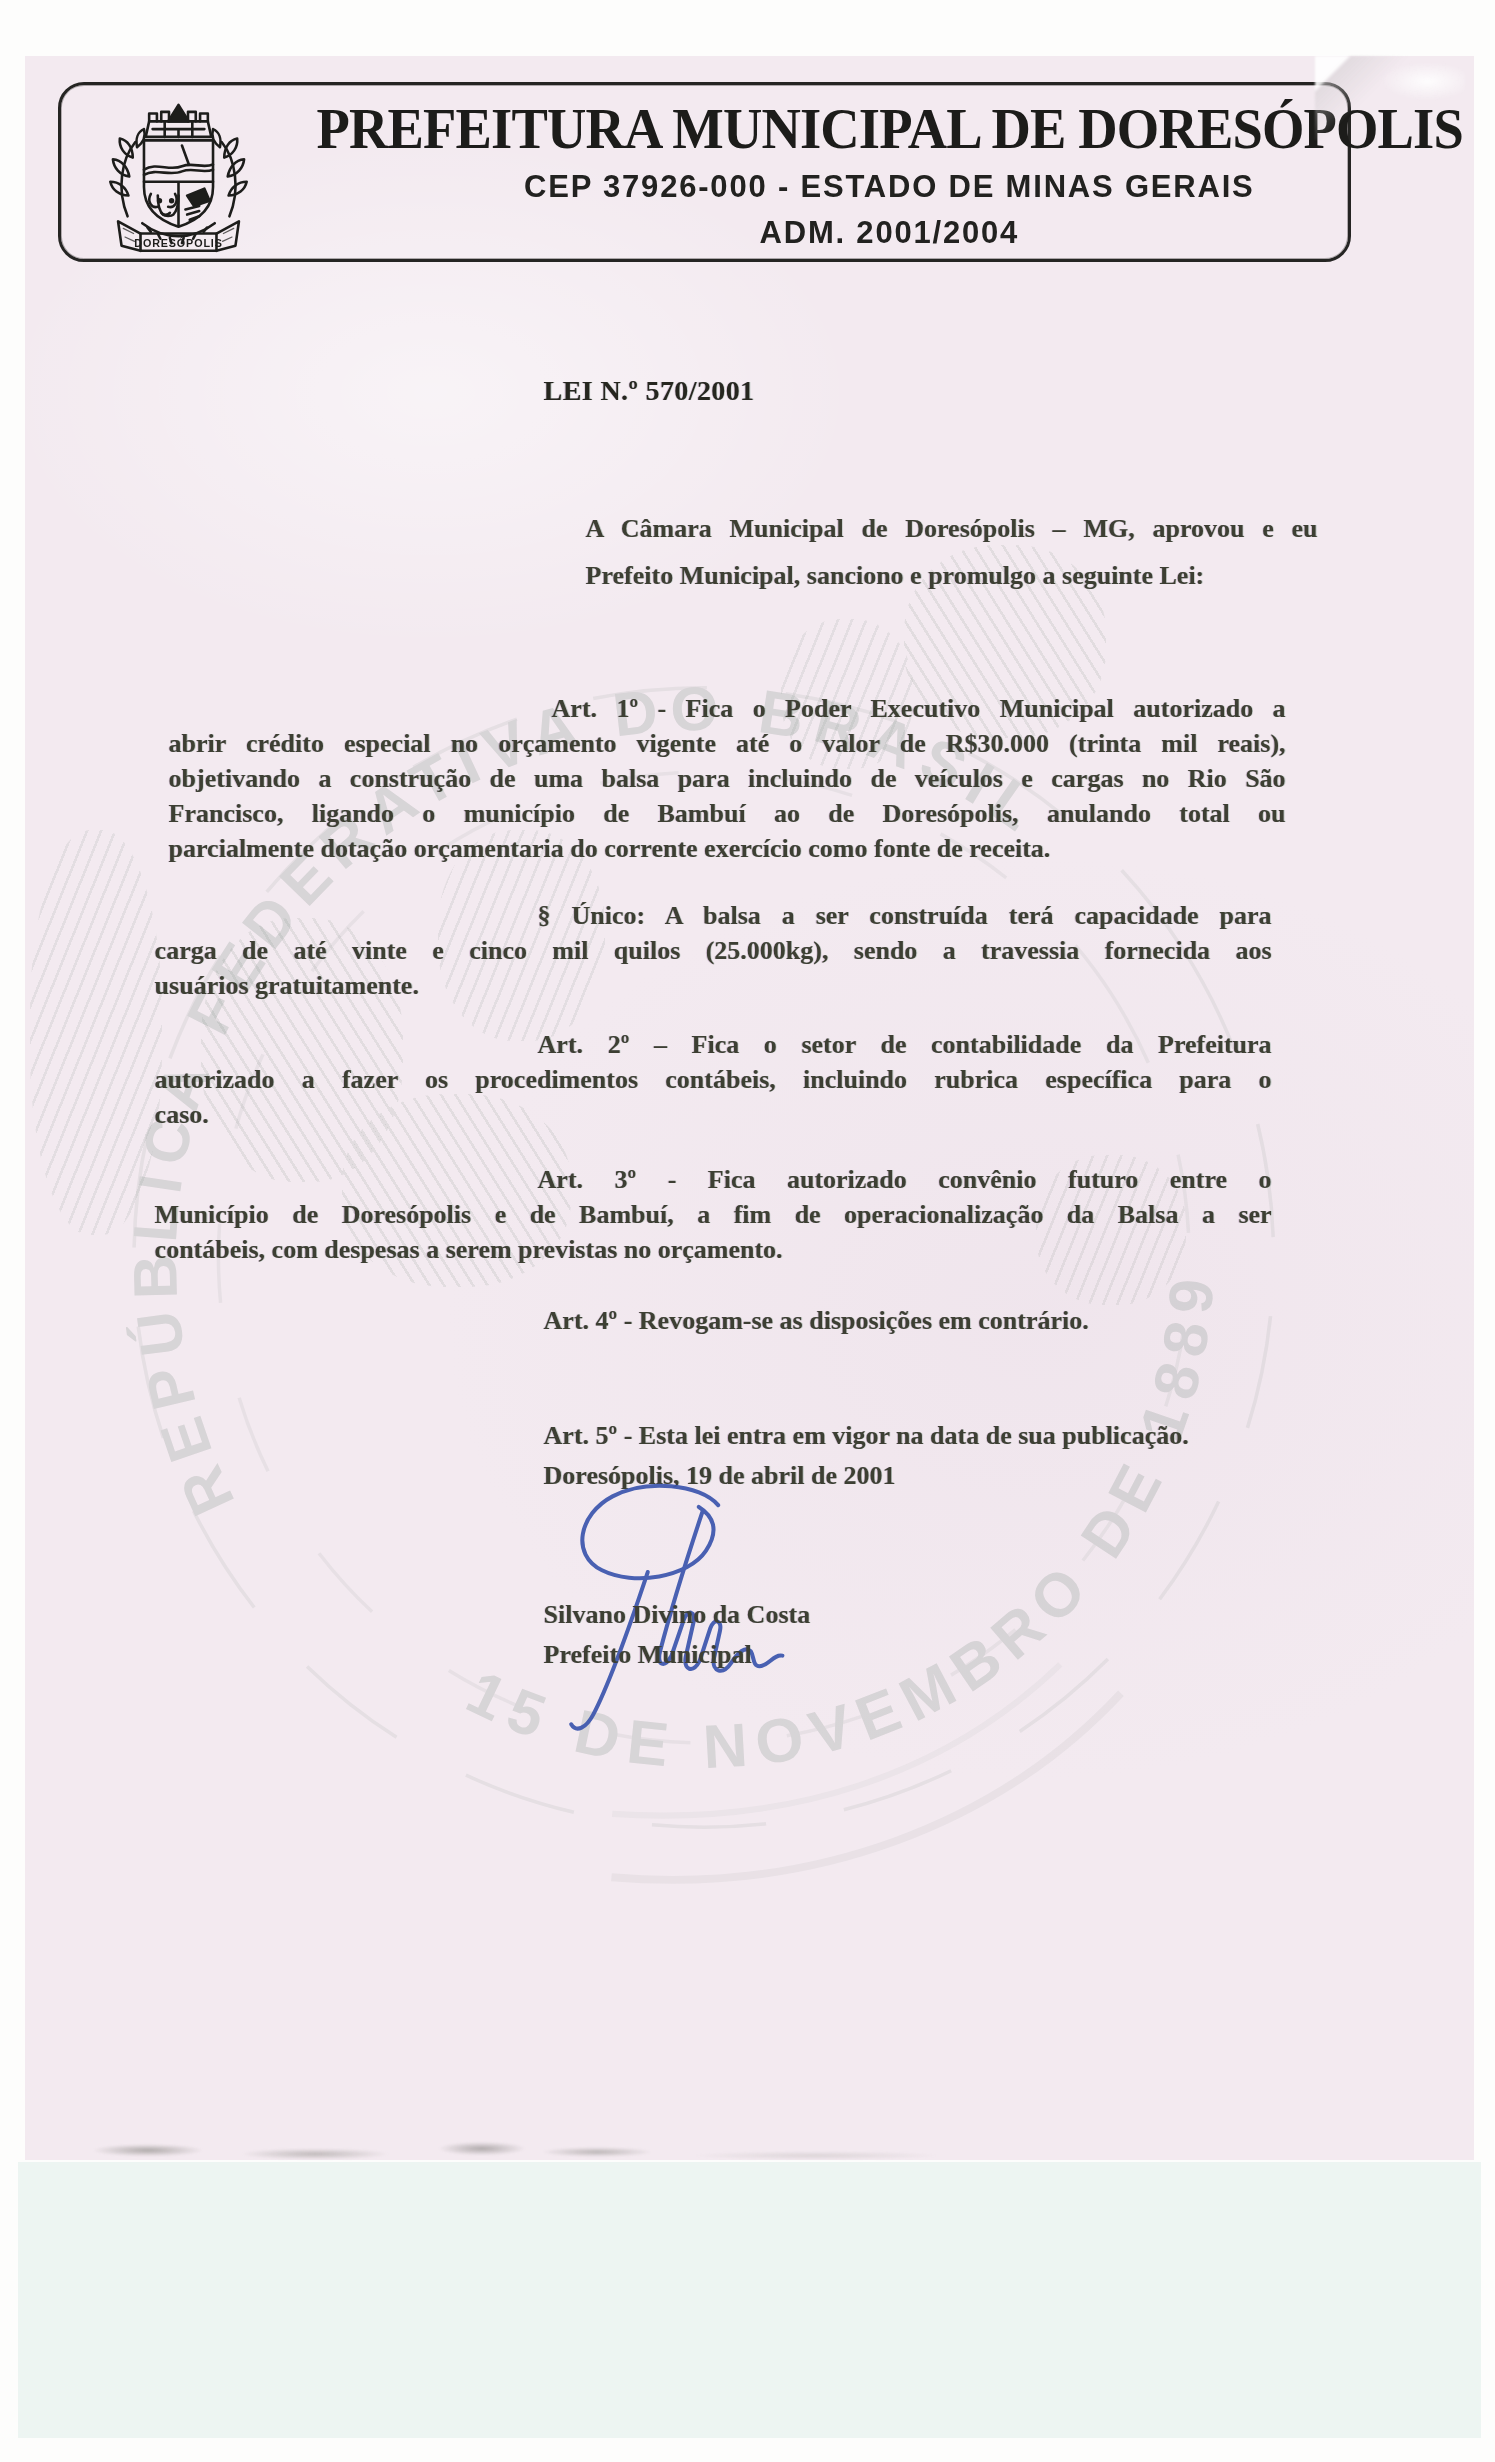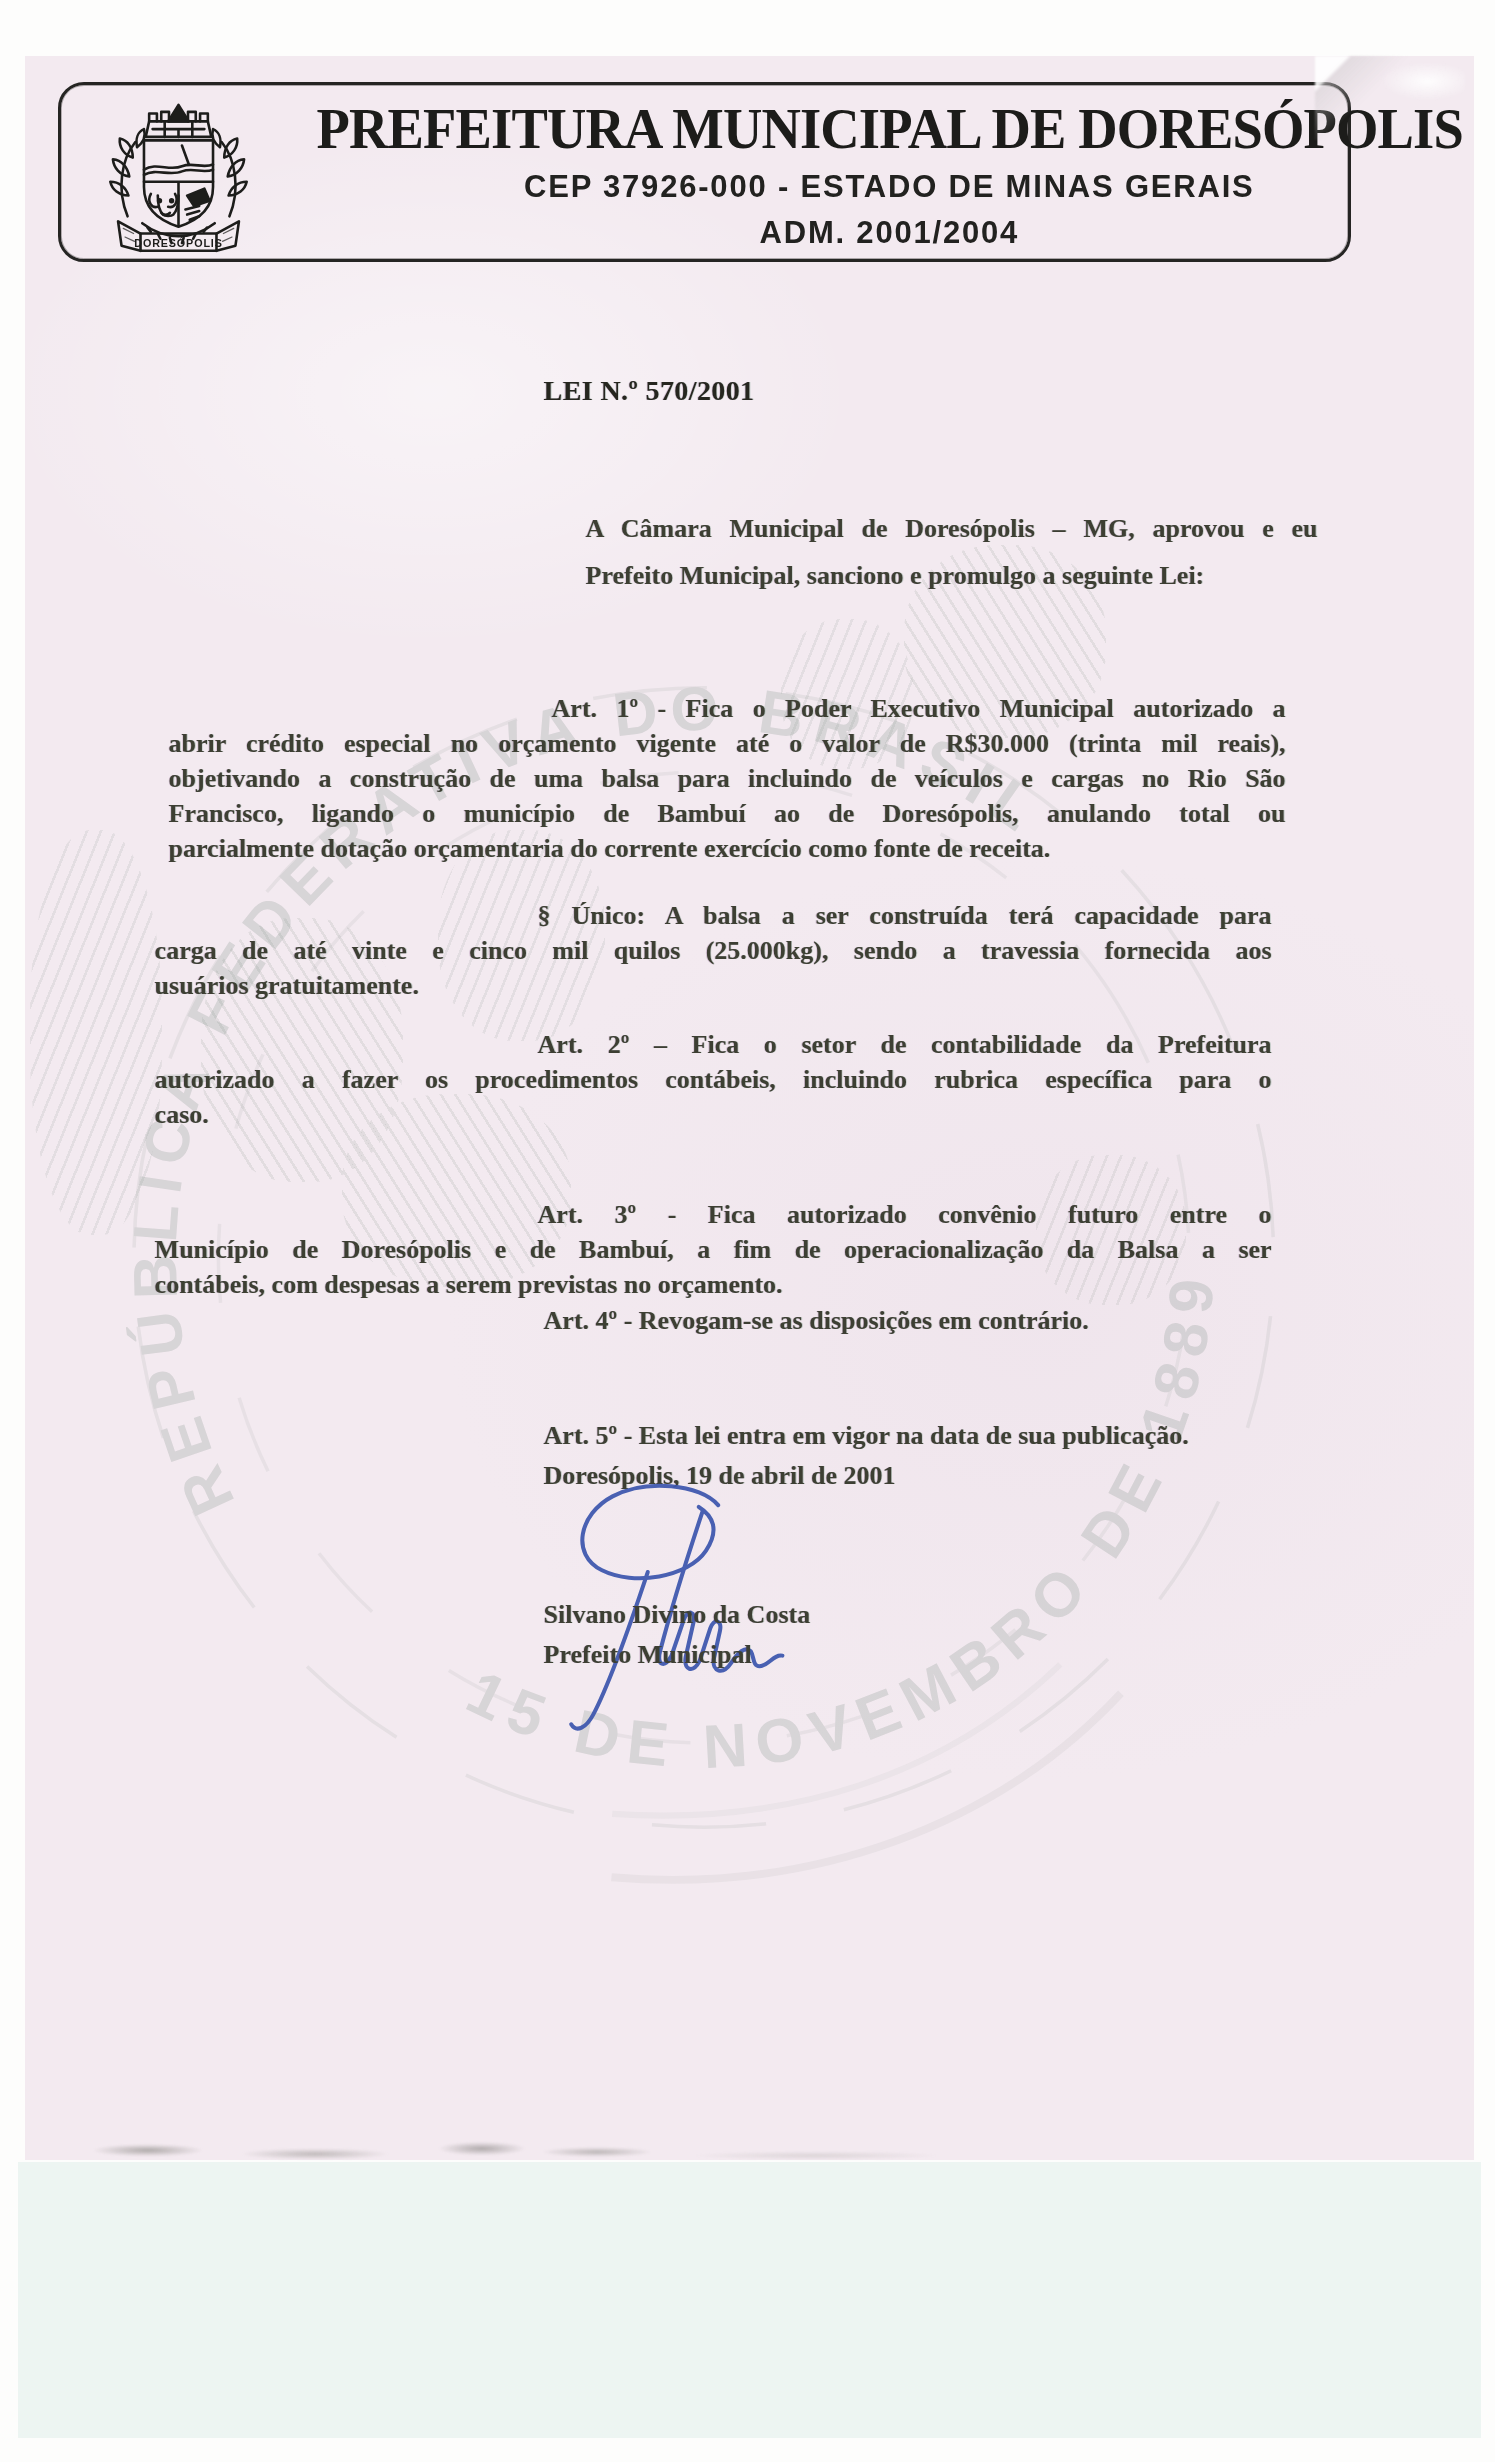--- a/index.html
+++ b/index.html
@@ -165,21 +165,21 @@
       <div class="jl">carga de até vinte e cinco mil quilos (25.000kg), sendo a travessia fornecida aos</div>
       <div class="jl last">usuários gratuitamente.</div>
     </div>
 
     <div class="doc-text para" style="top:971px;">
       <div class="jl indent">Art. 2º – Fica o setor de contabilidade da Prefeitura</div>
       <div class="jl">autorizado a fazer os procedimentos contábeis, incluindo rubrica específica para o</div>
       <div class="jl last">caso.</div>
     </div>
 
-    <div class="doc-text para" style="top:1106px;margin-top:35px;">
+    <div class="doc-text para" style="top:1106px;">
       <div class="jl indent">Art. 3º - Fica autorizado convênio futuro entre o</div>
       <div class="jl">Município de Doresópolis e de Bambuí, a fim de operacionalização da Balsa a ser</div>
       <div class="jl last">contábeis, com despesas a serem previstas no orçamento.</div>
     </div>
 
     <div class="doc-text single" style="top:1247px;">Art. 4º - Revogam-se as disposições em contrário.</div>
     <div class="doc-text single" style="top:1362px;">Art. 5º - Esta lei entra em vigor na data de sua publicação.</div>
 
     <div class="doc-text single" style="top:1402px;">Doresópolis, 19 de abril de 2001</div>
 

